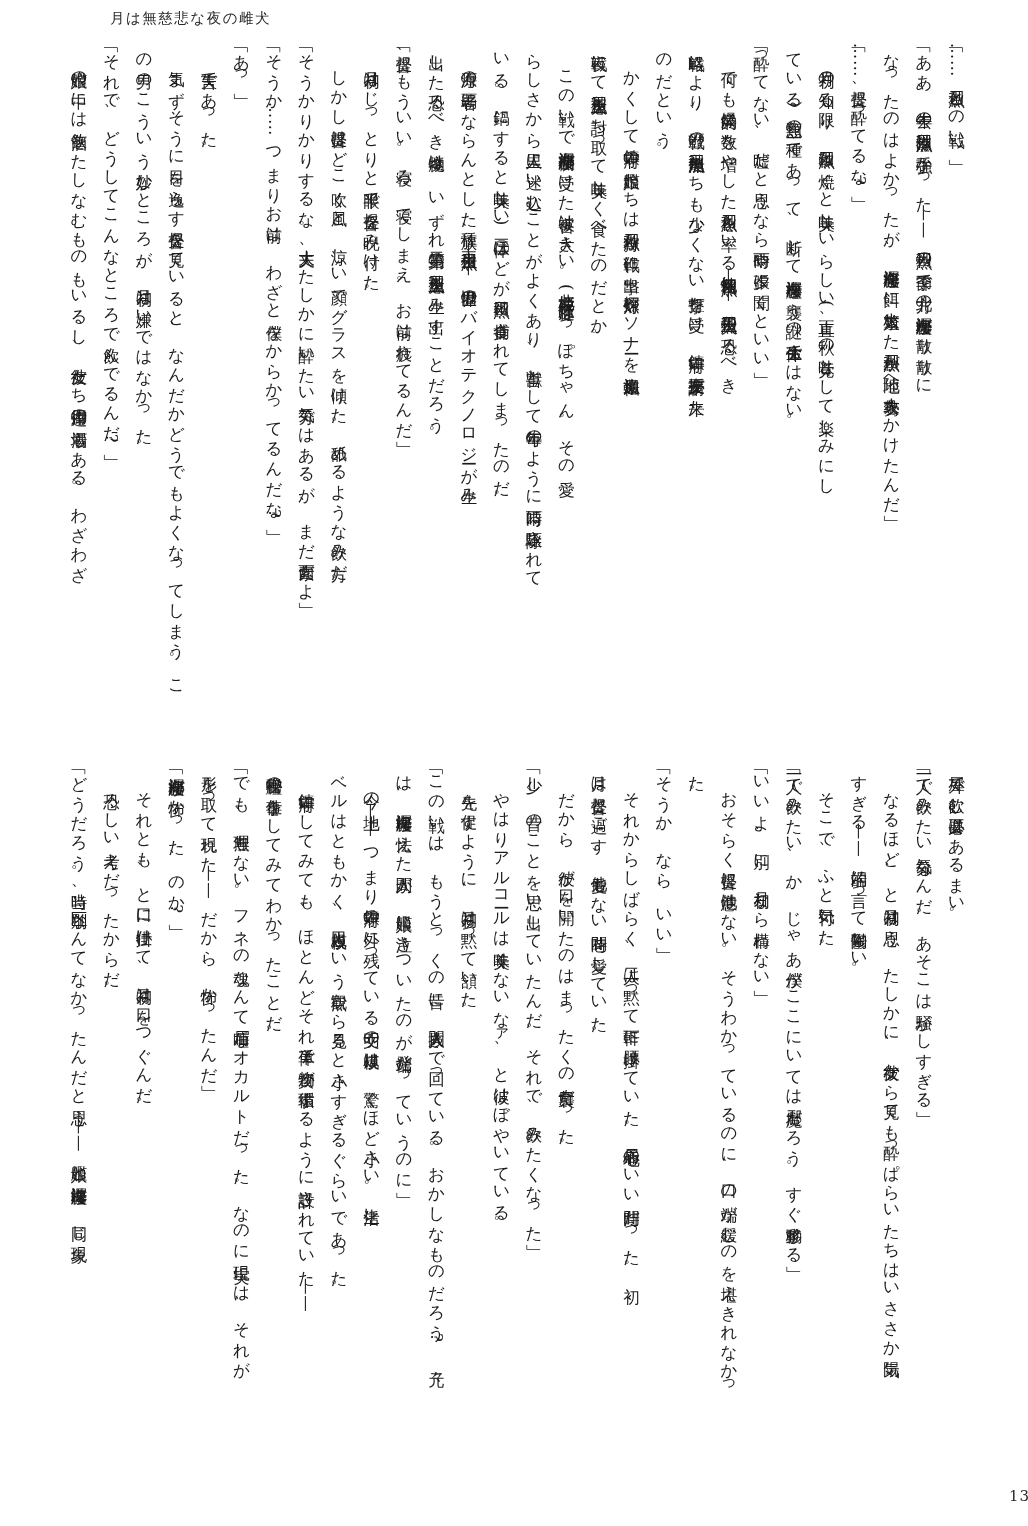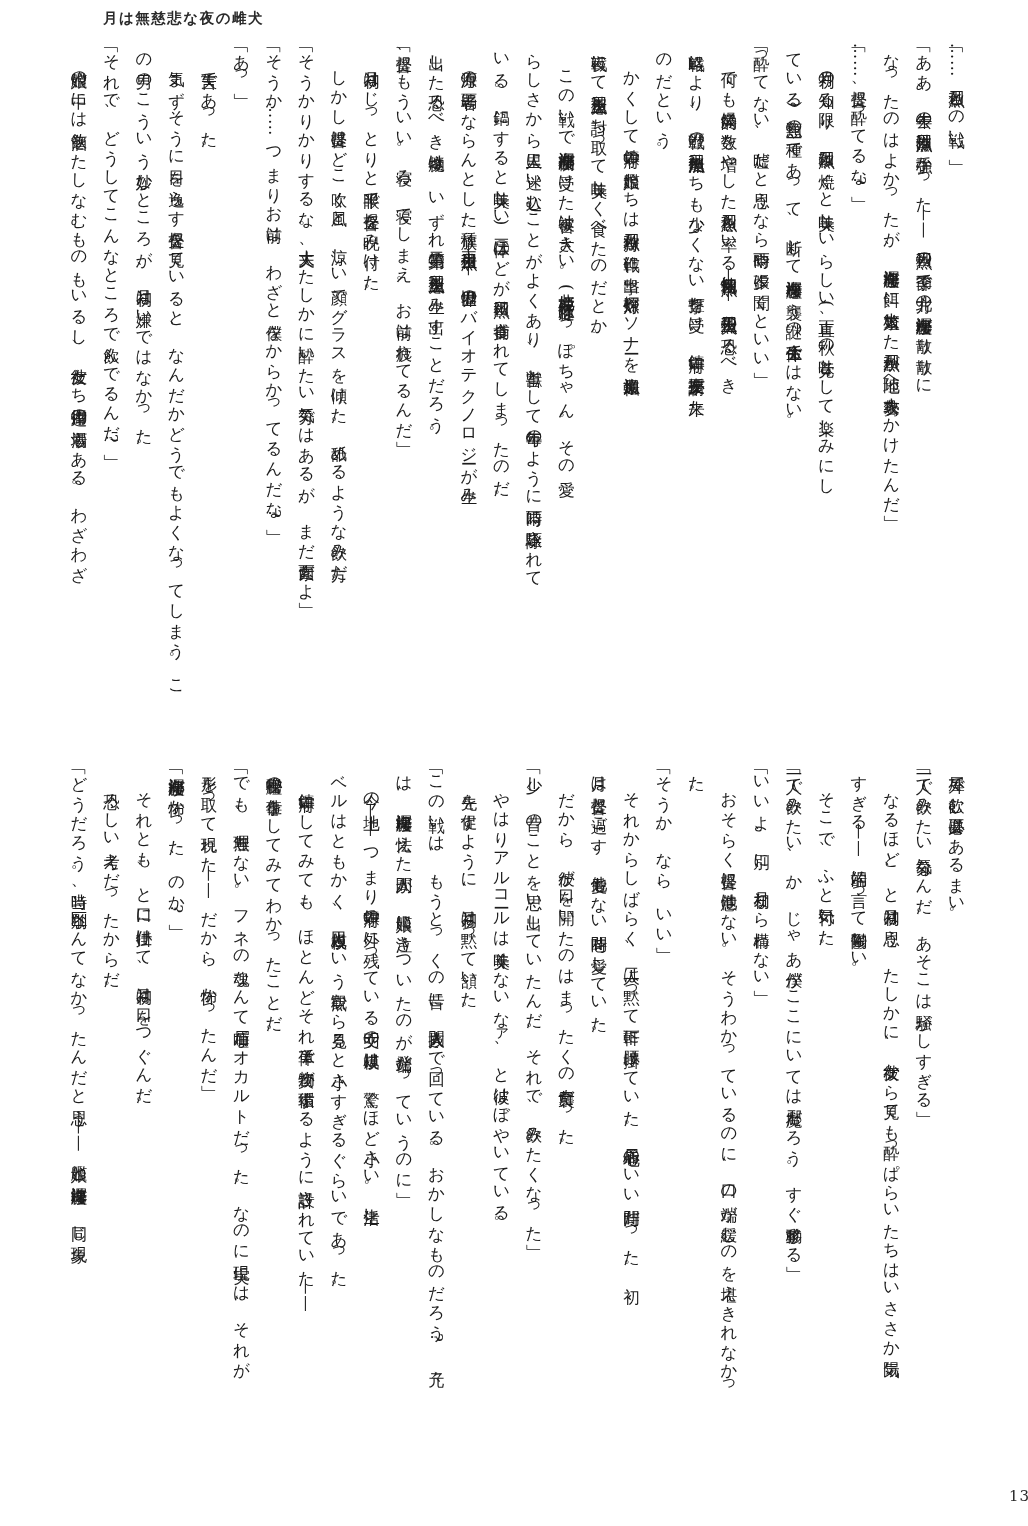--- a/index.html
+++ b/index.html
@@ -6,23 +6,23 @@
   body {
     width:1028px; height:1526px;
     position:relative;
     background:#ffffff;
     overflow:hidden;
     color:#1c1c1c;
     font-family:"DejaVu Serif","Liberation Serif",serif;
   }
   .running-header {
     position:absolute;
-    top:9px; left:103px;
+    top:9px; left:110px;
     font-family:"DejaVu Sans","Liberation Sans",sans-serif;
-    font-weight:bold;
+    font-weight:normal;
     font-size:14.5px;
     letter-spacing:1.5px;
     color:#2a2a2a;
   }
   .vblock {
     position:absolute;
     right:56px;
     writing-mode:vertical-rl;
     text-orientation:mixed;
     height:708px;

